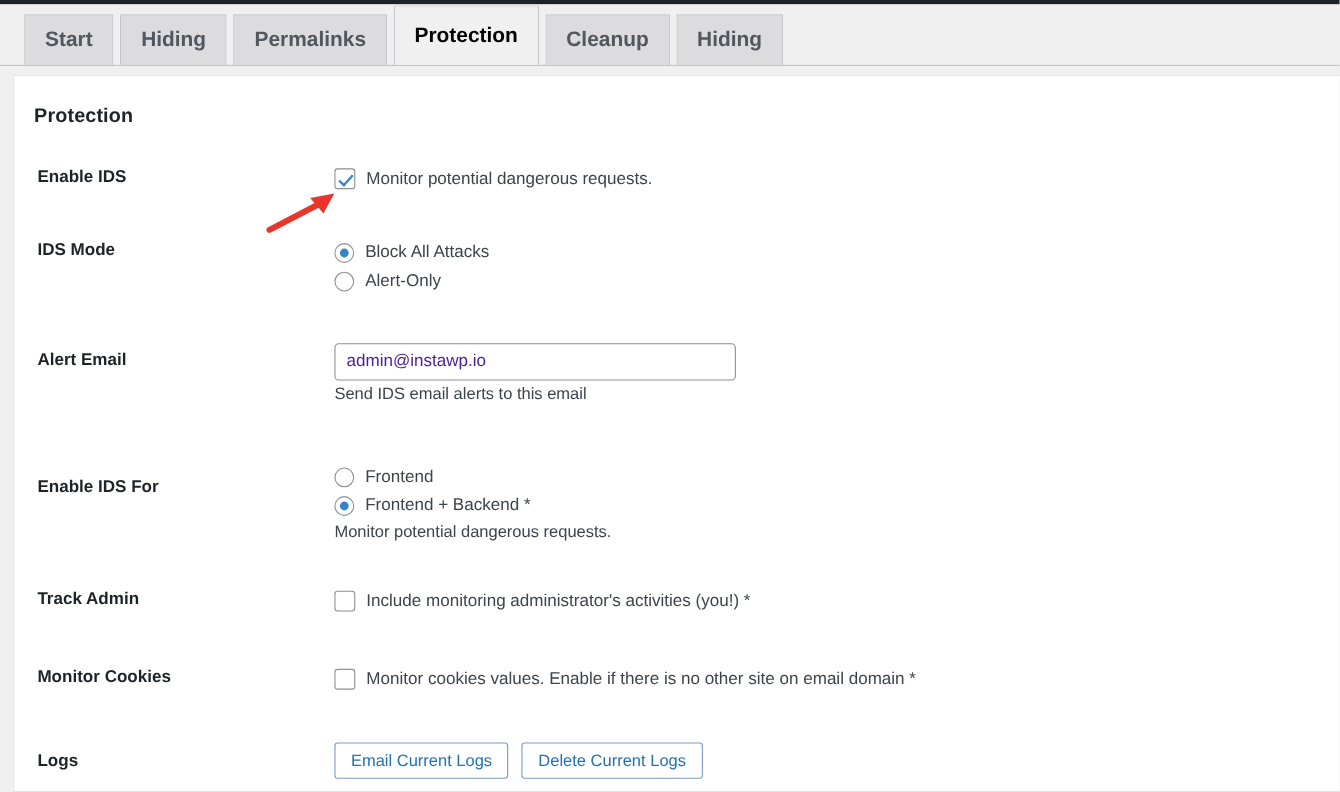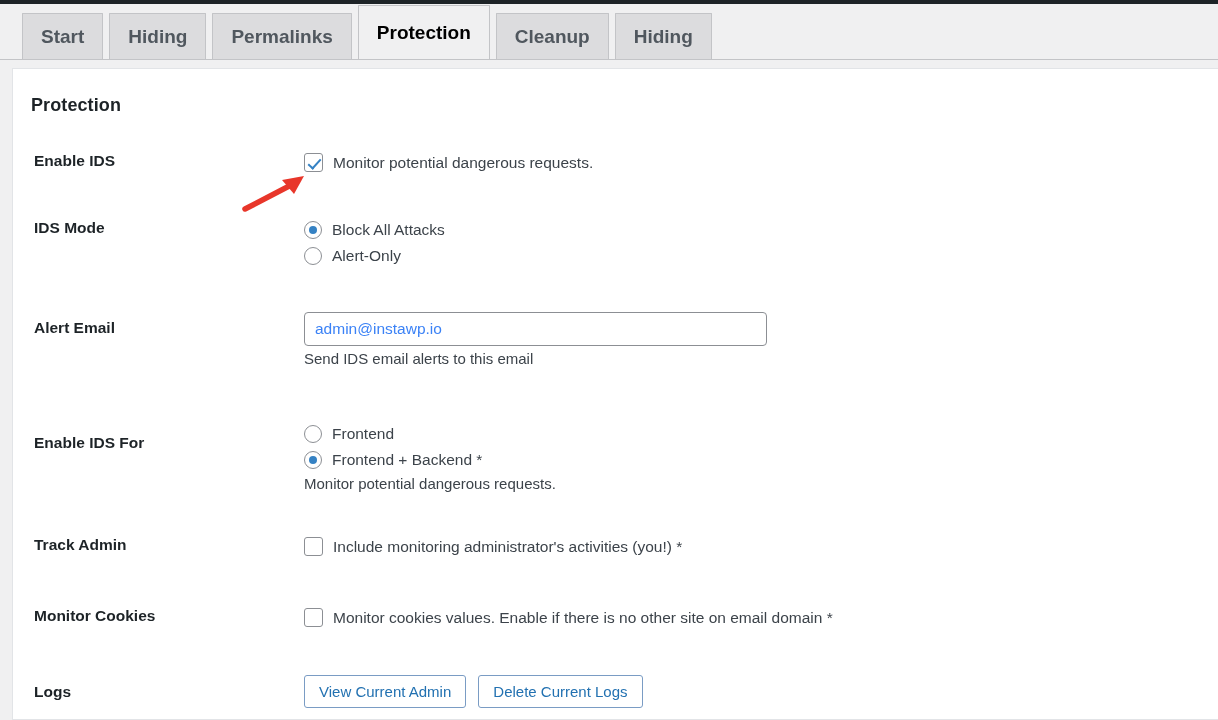--- a/index.html
+++ b/index.html
@@ -165,26 +165,26 @@
 
   .help {
     font-size: 15px;
     color: #3c434a;
     margin-top: 4px;
     line-height: 1.2;
   }
 
   
   .text-input {
-    width: 463px;
+    width: 365px;
     height: 34px;
     padding: 0 10px;
     font-family: "Liberation Sans", sans-serif;
     font-size: 15.5px;
-    color: #3b82f6;
+    color: #4c1d95;
     background: #fff;
     border: 1px solid #8c8f94;
     border-radius: 4px;
     outline: none;
   }
 
   
   .btn-row { display: flex; gap: 12px; }
   .btn {
     height: 33px;
@@ -310,21 +310,21 @@
             <div class="cb"></div>
             <span class="opt-text">Monitor cookies values. Enable if there is no other site on email domain *</span>
           </div>
         </div>
       </div>
 
       <div class="row" style="margin-top:46px;">
         <div class="row-label" style="padding-top:8px;">Logs</div>
         <div class="row-field">
           <div class="btn-row">
-            <button class="btn">View Current Admin</button>
+            <button class="btn">Email Current Logs</button>
             <button class="btn">Delete Current Logs</button>
           </div>
         </div>
       </div>
 
     </div>
   </div>
 
   <svg class="annotation-arrow" viewBox="0 0 80 48">
     <g id="arrow-g">

